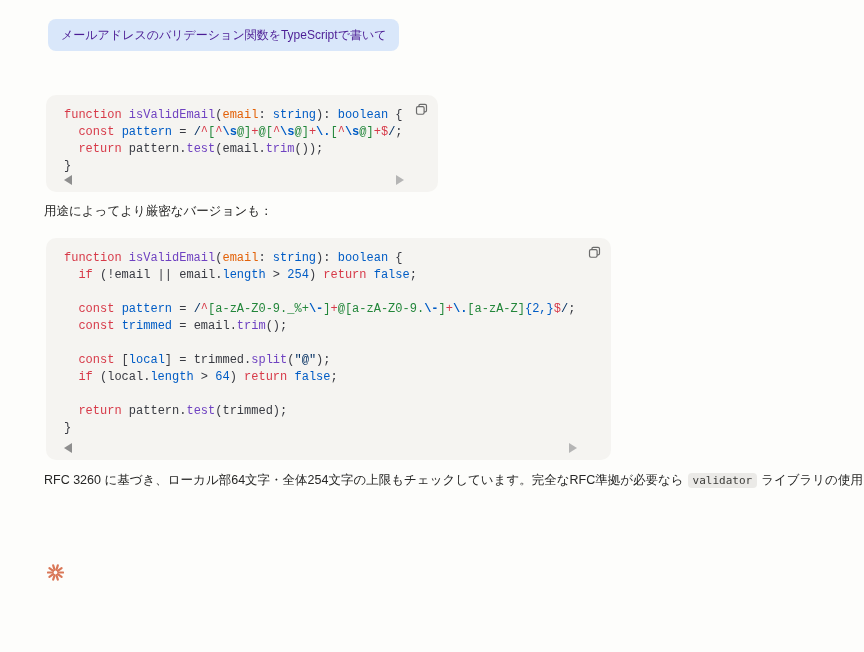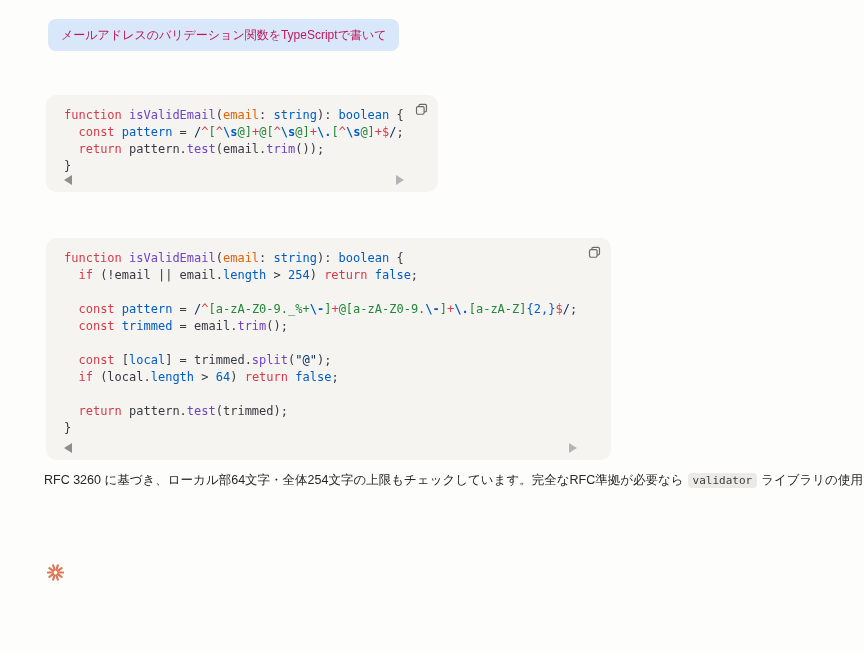--- a/index.html
+++ b/index.html
@@ -8,21 +8,21 @@
     background: #fdfdfb;
     font-family: "Liberation Sans", sans-serif;
     color: #262625;
   }
   .canvas { position: relative; width: 864px; height: 652px; overflow: hidden; }
 
   
   .user-bubble {
     position: absolute; left: 48px; top: 19px;
     background: #d9e7fa;
-    color: #be185d;
+    color: #4c1d95;
     font-size: 12px; line-height: 16px;
     padding: 8px 13px;
     border-radius: 8px;
     white-space: nowrap;
   }
 
   
   .code-block {
     position: absolute;
     background: #f5f4f1;
@@ -30,21 +30,21 @@
   }
   .block1 { left: 46px; top: 95px;  width: 392px; height: 97px;  }
   .block2 { left: 46px; top: 238px; width: 565px; height: 222px; }
   .code-pre {
     margin: 0; padding: 12px 0 0 18px;
     font-family: "DejaVu Sans Mono", "Liberation Mono", monospace;
     font-size: 12px; line-height: 17px;
     white-space: pre;
     color: #383a42;
   }
-  .code-line { height: 17px; white-space: pre; }
+  .code-line { height: 17px; white-space: pre; font-family: Liberation Mono, monospace; }
 
   .tok-d { color: #383a42; }
   .tok-k { color: #d73a49; }
   .tok-f { color: #6f42c1; }
   .tok-o { color: #e36209; }
   .tok-n { color: #005cc5; }
   .tok-s { color: #032f62; }
   .tok-g { color: #22863a; }
   .tok-a { color: #d73a49; }
   .tok-e { color: #005cc5; font-weight: bold; }
@@ -102,20 +102,21 @@
       <svg width="13" height="13" viewBox="0 0 12 12">
         <rect x="3.6" y="1.2" width="7" height="7" rx="1.3" fill="none" stroke="#6b6b6b" stroke-width="1.1"></rect>
         <rect x="1.4" y="3.4" width="7" height="7" rx="1.3" fill="#f5f4f1" stroke="#6b6b6b" stroke-width="1.1"></rect>
       </svg>
     </button>
     <div class="code-pre"><div class="code-line"><span class="tok-k">function</span><span class="tok-d"> </span><span class="tok-f">isValidEmail</span><span class="tok-d">(</span><span class="tok-o">email</span><span class="tok-d">: </span><span class="tok-n">string</span><span class="tok-d">): </span><span class="tok-n">boolean</span><span class="tok-d"> {</span></div><div class="code-line"><span class="tok-d">  </span><span class="tok-k">const</span><span class="tok-d"> </span><span class="tok-n">pattern</span><span class="tok-d"> = </span><span class="tok-s">/</span><span class="tok-a">^</span><span class="tok-g">[</span><span class="tok-a">^</span><span class="tok-e">\s</span><span class="tok-g">@]</span><span class="tok-a">+</span><span class="tok-g">@</span><span class="tok-g">[</span><span class="tok-a">^</span><span class="tok-e">\s</span><span class="tok-g">@]</span><span class="tok-a">+</span><span class="tok-e">\.</span><span class="tok-g">[</span><span class="tok-a">^</span><span class="tok-e">\s</span><span class="tok-g">@]</span><span class="tok-a">+</span><span class="tok-a">$</span><span class="tok-s">/</span><span class="tok-d">;</span></div><div class="code-line"><span class="tok-d">  </span><span class="tok-k">return</span><span class="tok-d"> pattern.</span><span class="tok-f">test</span><span class="tok-d">(email.</span><span class="tok-f">trim</span><span class="tok-d">());</span></div><div class="code-line"><span class="tok-d">}</span></div></div>
     <div class="scroll-arrow arrow-left"></div>
     <div class="scroll-arrow arrow-right"></div>
   </div>
 
+  <p class="para p1">用途によってより厳密なバージョンも：</p>
 
   <div class="code-block block2">
     <button class="copy-btn">
       <svg width="13" height="13" viewBox="0 0 12 12">
         <rect x="3.6" y="1.2" width="7" height="7" rx="1.3" fill="none" stroke="#6b6b6b" stroke-width="1.1"></rect>
         <rect x="1.4" y="3.4" width="7" height="7" rx="1.3" fill="#f5f4f1" stroke="#6b6b6b" stroke-width="1.1"></rect>
       </svg>
     </button>
     <div class="code-pre"><div class="code-line"><span class="tok-k">function</span><span class="tok-d"> </span><span class="tok-f">isValidEmail</span><span class="tok-d">(</span><span class="tok-o">email</span><span class="tok-d">: </span><span class="tok-n">string</span><span class="tok-d">): </span><span class="tok-n">boolean</span><span class="tok-d"> {</span></div><div class="code-line"><span class="tok-d">  </span><span class="tok-k">if</span><span class="tok-d"> (!email || email.</span><span class="tok-n">length</span><span class="tok-d"> &gt; </span><span class="tok-n">254</span><span class="tok-d">) </span><span class="tok-k">return</span><span class="tok-d"> </span><span class="tok-n">false</span><span class="tok-d">;</span></div><div class="code-line">&nbsp;</div><div class="code-line"><span class="tok-d">  </span><span class="tok-k">const</span><span class="tok-d"> </span><span class="tok-n">pattern</span><span class="tok-d"> = </span><span class="tok-s">/</span><span class="tok-a">^</span><span class="tok-g">[a-zA-Z0-9._%+</span><span class="tok-e">\-</span><span class="tok-g">]</span><span class="tok-a">+</span><span class="tok-g">@</span><span class="tok-g">[a-zA-Z0-9.</span><span class="tok-e">\-</span><span class="tok-g">]</span><span class="tok-a">+</span><span class="tok-e">\.</span><span class="tok-g">[a-zA-Z]</span><span class="tok-n">{2,}</span><span class="tok-a">$</span><span class="tok-s">/</span><span class="tok-d">;</span></div><div class="code-line"><span class="tok-d">  </span><span class="tok-k">const</span><span class="tok-d"> </span><span class="tok-n">trimmed</span><span class="tok-d"> = email.</span><span class="tok-f">trim</span><span class="tok-d">();</span></div><div class="code-line">&nbsp;</div><div class="code-line"><span class="tok-d">  </span><span class="tok-k">const</span><span class="tok-d"> [</span><span class="tok-n">local</span><span class="tok-d">] = trimmed.</span><span class="tok-f">split</span><span class="tok-d">(</span><span class="tok-s">"@"</span><span class="tok-d">);</span></div><div class="code-line"><span class="tok-d">  </span><span class="tok-k">if</span><span class="tok-d"> (local.</span><span class="tok-n">length</span><span class="tok-d"> &gt; </span><span class="tok-n">64</span><span class="tok-d">) </span><span class="tok-k">return</span><span class="tok-d"> </span><span class="tok-n">false</span><span class="tok-d">;</span></div><div class="code-line">&nbsp;</div><div class="code-line"><span class="tok-d">  </span><span class="tok-k">return</span><span class="tok-d"> pattern.</span><span class="tok-f">test</span><span class="tok-d">(trimmed);</span></div><div class="code-line"><span class="tok-d">}</span></div></div>
     <div class="scroll-arrow arrow-left"></div>

